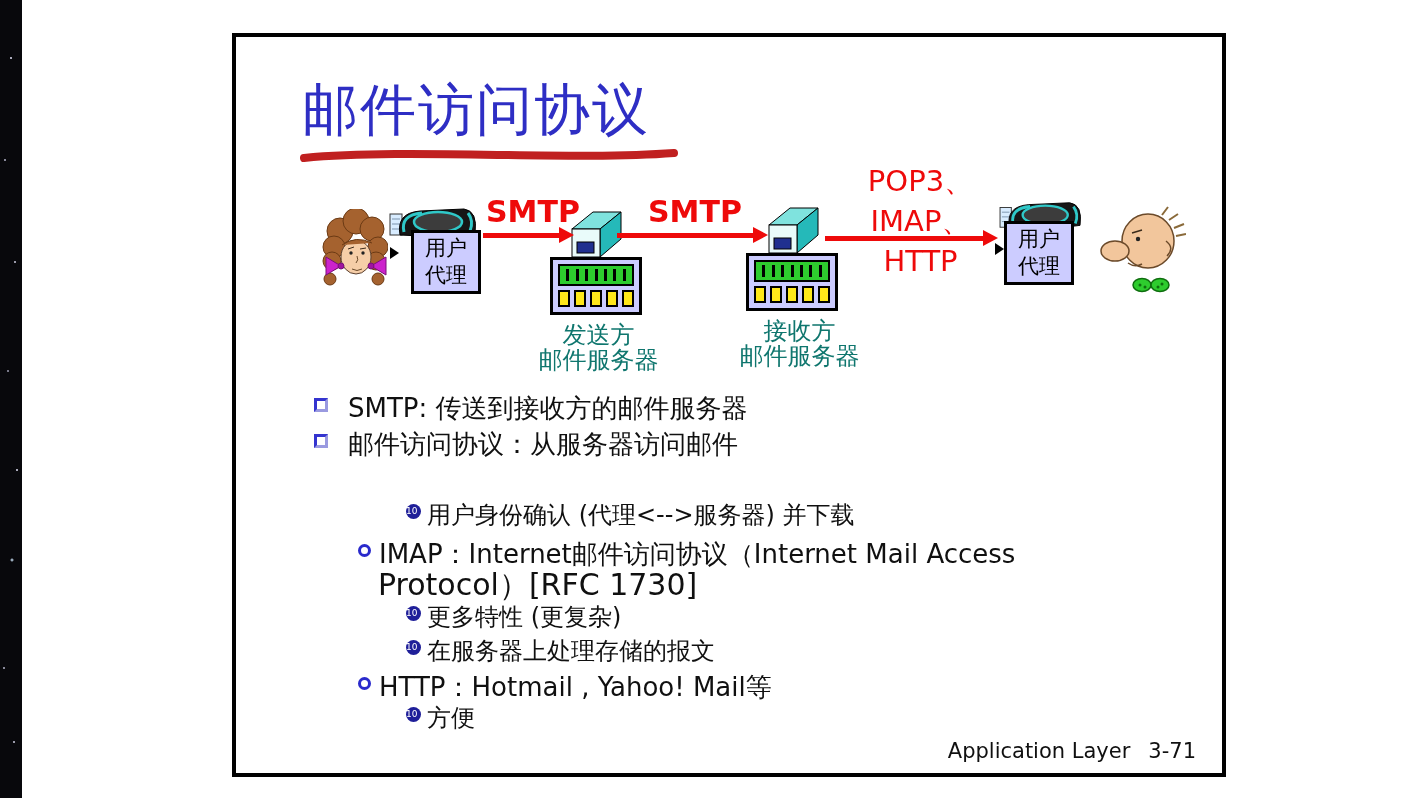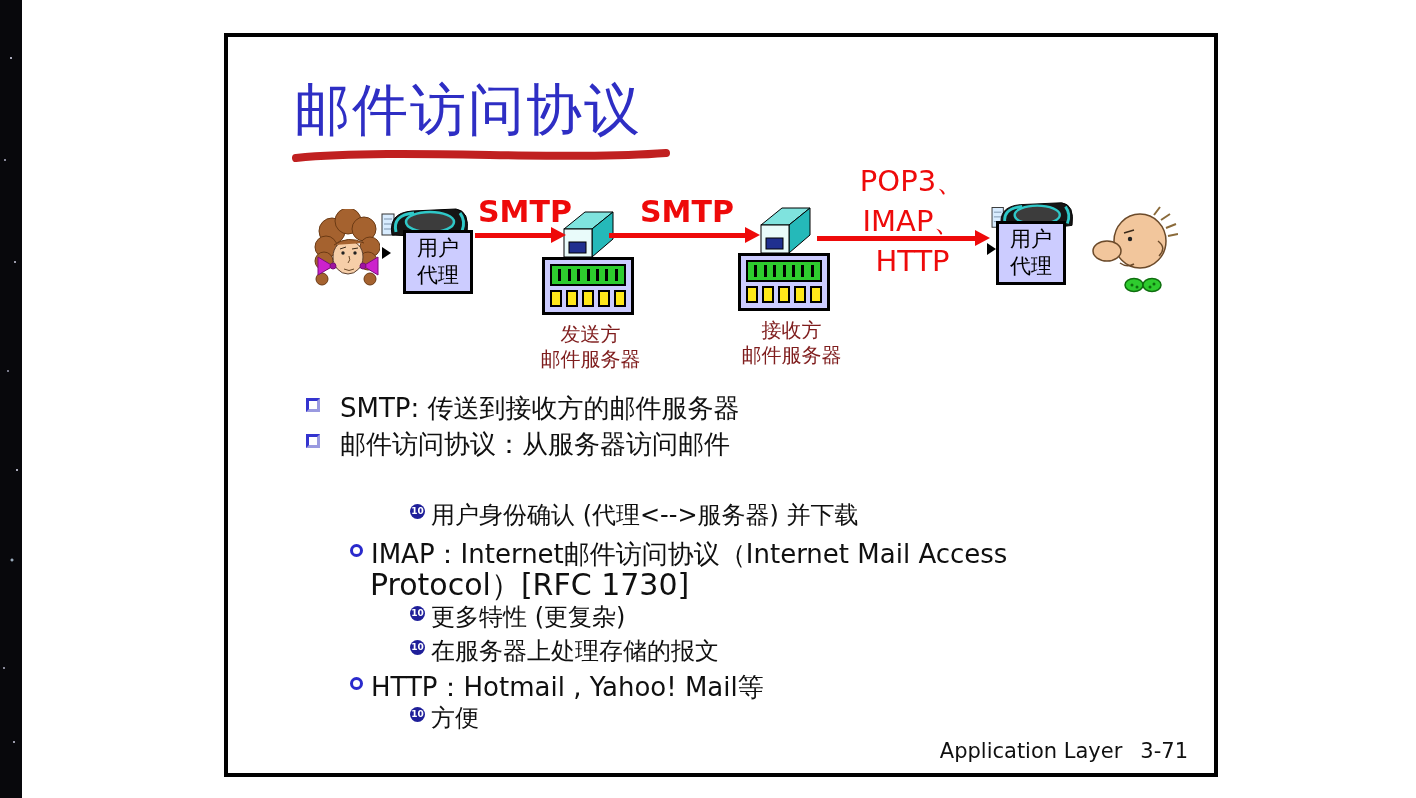--- a/index.html
+++ b/index.html
@@ -17,21 +17,21 @@
       radial-gradient(2px 2px at 5px 160px,  #889 40%, transparent 60%),
       radial-gradient(2px 2px at 15px 262px, #99a 40%, transparent 60%),
       radial-gradient(2px 2px at 8px 371px,  #778 40%, transparent 60%),
       radial-gradient(2px 2px at 17px 470px, #aab 40%, transparent 60%),
       radial-gradient(3px 3px at 12px 560px, #9ab 40%, transparent 60%),
       radial-gradient(2px 2px at 4px 668px,  #889 40%, transparent 60%),
       radial-gradient(2px 2px at 14px 742px, #99a 40%, transparent 60%);
     background-repeat:no-repeat;
   }
   .slide{
-    position:absolute;left:224px;top:33px;width:994px;height:744px;
+    position:absolute;left:232px;top:33px;width:994px;height:744px;
     background:#fff;border:4px solid #000;box-sizing:border-box;
   }
   .title{
     position:absolute;left:66px;top:36px;
     font-family:"DejaVu Serif","Liberation Serif",serif;
     font-size:56px;letter-spacing:2px;color:#2e2ec4;white-space:nowrap;
   }
   .underline-svg{position:absolute;left:62px;top:106px;}
 
   
@@ -47,22 +47,22 @@
     position:absolute;width:92px;height:58px;box-sizing:border-box;
     background:#ccccff;border:3px solid #000;padding:4px 5px;z-index:2;
   }
   .panel{height:22px;box-sizing:border-box;background:#2ecc2e;border:2px solid #000;
     display:flex;justify-content:space-evenly;align-items:center;}
   .panel .tick{width:3px;height:12px;background:#000;}
   .units{display:flex;justify-content:space-between;margin-top:4px;}
   .unit{width:12px;height:17px;box-sizing:border-box;background:#ffe81a;border:2px solid #000;}
   .srv-label{
     position:absolute;text-align:center;
-    font-family:Liberation Mono, monospace;
-    font-size:20px;line-height:25px;color:#7f1d1d;
+    font-family:Liberation Serif, serif;
+    font-size:24px;line-height:25px;color:#0f766e;
   }
   .smtp-label{
     position:absolute;color:#ee0a0a;font-size:30px;font-weight:bold;
     text-align:left;z-index:4;white-space:nowrap;
   }
   .access-label{
     position:absolute;color:#ee0a0a;font-size:29px;font-weight:normal;
     text-align:center;line-height:40px;z-index:4;white-space:nowrap;
   }
   .arrow{position:absolute;height:16px;display:flex;align-items:center;z-index:3;}
@@ -79,23 +79,23 @@
     white-space:nowrap;color:#101010;}
   .lvl1{font-size:26px;}
   .lvl2{font-size:26px;padding-left:44px;}
   .lvl2c{font-size:30px;padding-left:64px;}
   .lvl3{font-size:24px;padding-left:92px;}
   .mk{flex:none;display:inline-block;box-sizing:border-box;}
   .mk1{width:14px;height:14px;margin:7px 20px 0 0;
     border:3px solid #3434cf;border-right-color:#9a9ae0;border-bottom-color:#9a9ae0;}
   .mk2{width:13px;height:13px;border-radius:50%;margin:7px 8px 0 0;
     border:3px solid #2a2acc;}
-  .mk3{width:15px;height:15px;border-radius:50%;margin:5px 6px 0 12px;
-    background:#1f1f99;color:#fff;font-size:9px;font-weight:bold;
-    line-height:15px;text-align:center;}
+  .mk3{width:15px;height:15px;border-radius:50%;margin:5px 6px 0 0;
+    background:#1f1f99;color:#fff;font-size:9px;font-weight:normal;
+    line-height:15px;text-align:left;}
   .footer{position:absolute;right:26px;bottom:10px;font-size:21px;color:#101010;white-space:nowrap;}
   .footer .page{margin-left:18px;}
 </style>
 </head>
 <body>
 
 <div class="starfield"></div>
 
 <div class="slide">
 

